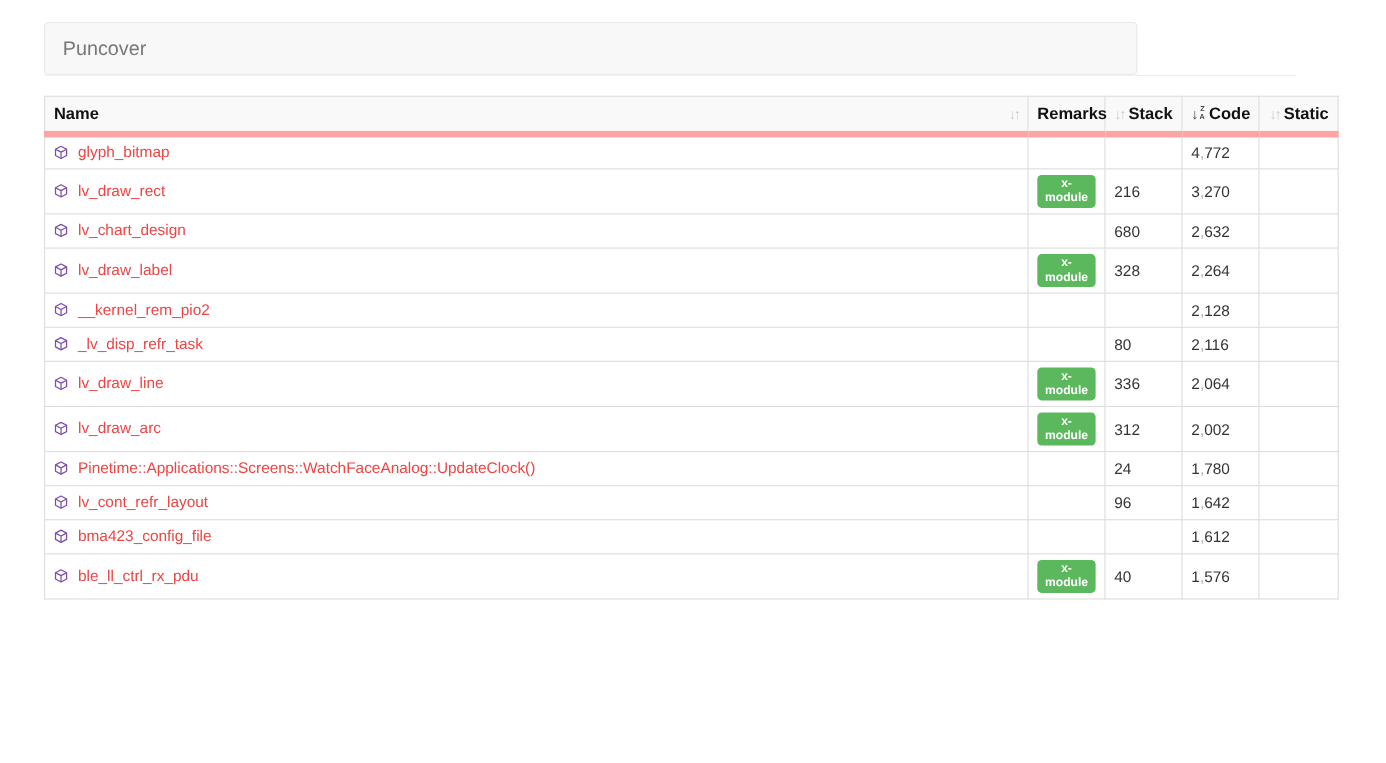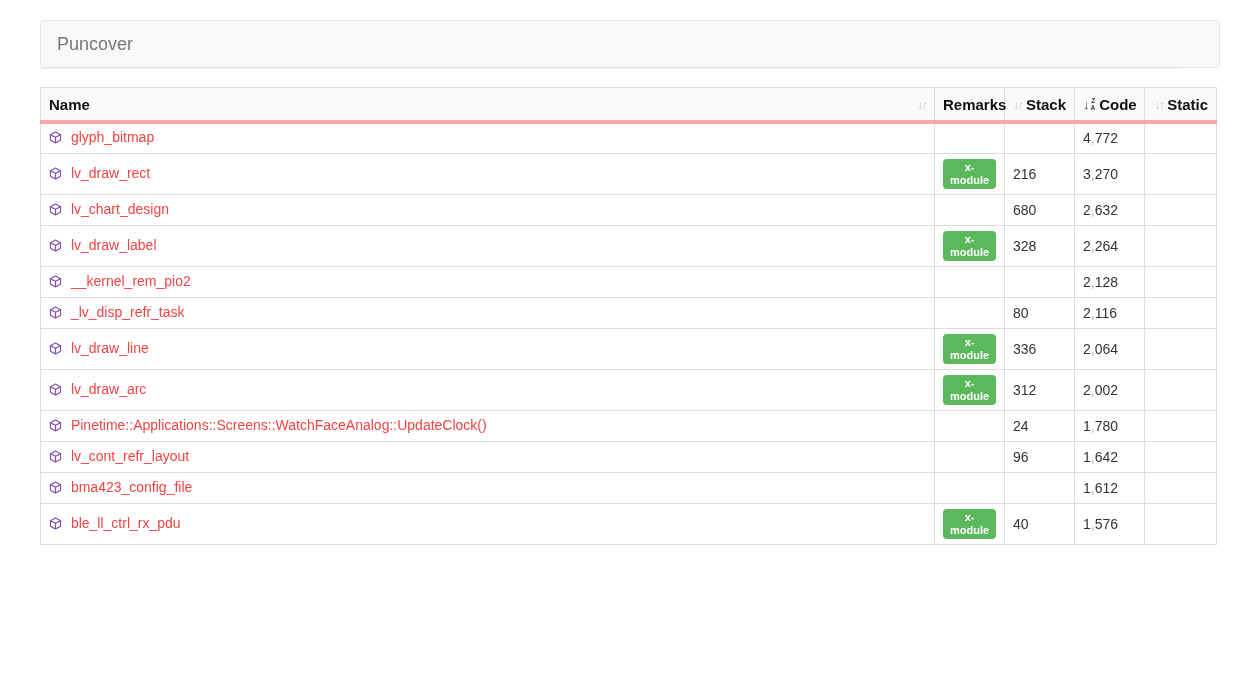--- a/index.html
+++ b/index.html
@@ -10,21 +10,21 @@
     background: #fff;
     font-family: "Liberation Sans", "DejaVu Sans", sans-serif;
     font-size: 14px;
     color: #333;
   }
   .page { padding: 20px 0 0 40px; }
   .container { width: 1138px; }
 
   
   .navbar {
-    width: 1180px; height: 48px;
+    width: 994px; height: 48px;
     background: #f8f8f8;
     border: 1px solid #e7e7e7;
     border-radius: 4px;
     display: flex; align-items: center;
     margin-bottom: 0;
   }
   .navbar-brand {
     color: #777; font-size: 18px;
     padding: 0 16px; text-decoration: none;
   }
@@ -50,21 +50,21 @@
   col.c1 { width: 894px; } col.c2 { width: 70px; }
   col.c3 { width: 70px; }  col.c4 { width: 70px; }
   col.c5 { width: 72px; }
 
   th, td { border: 1px solid #ddd; }
 
   thead th {
     background: #f9f9f9;
     font-size: 15px; font-weight: bold; color: #111;
     padding: 7px 8px;
-    border-bottom: 4px solid #fca5a5;
+    border-bottom: 6px solid #fca5a5;
     cursor: pointer;
     white-space: nowrap;
   }
   .th-name { text-align: left; }
   .th-name .th-inner { display: flex; justify-content: space-between; align-items: center; }
   .th-remarks { text-align: center; }
   .th-num { text-align: right; }
   .th-num .th-inner { display: inline-flex; align-items: center; gap: 4px; }
 
   .sort-both {

